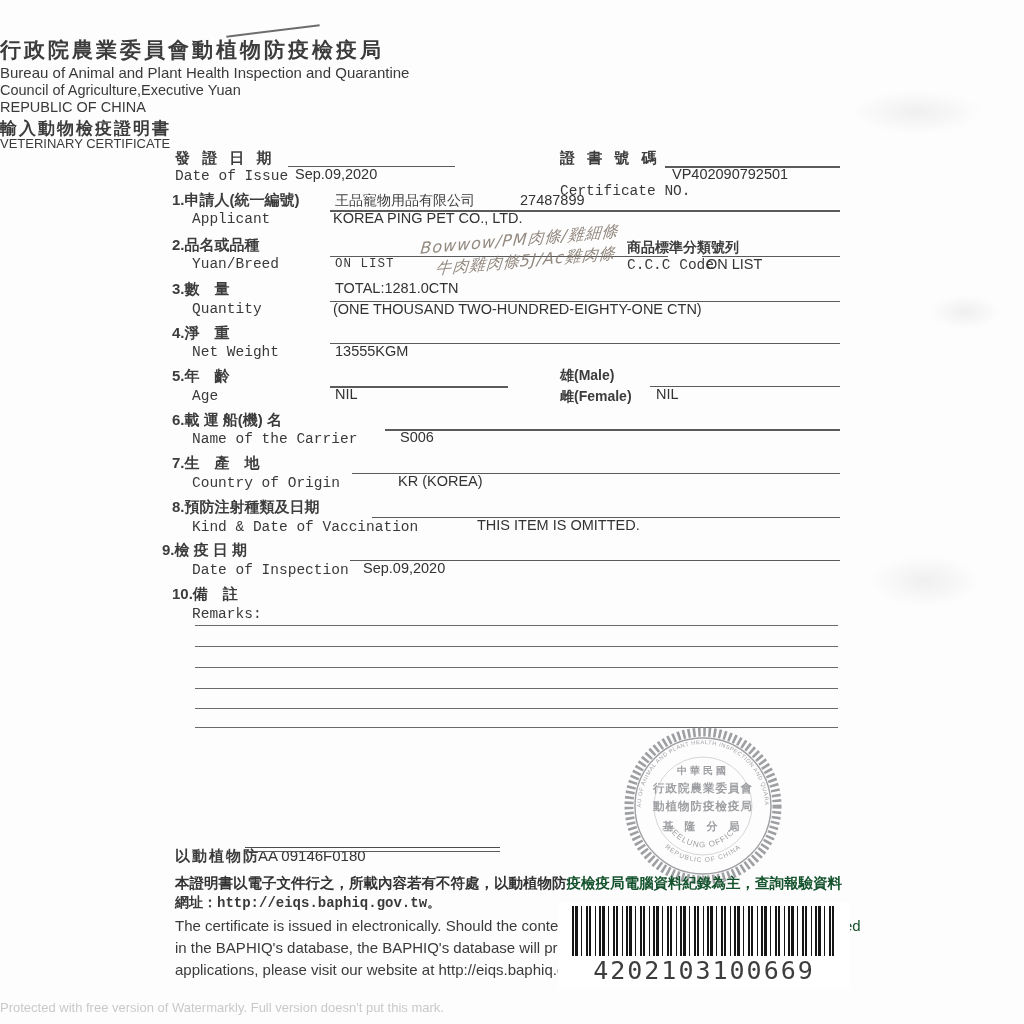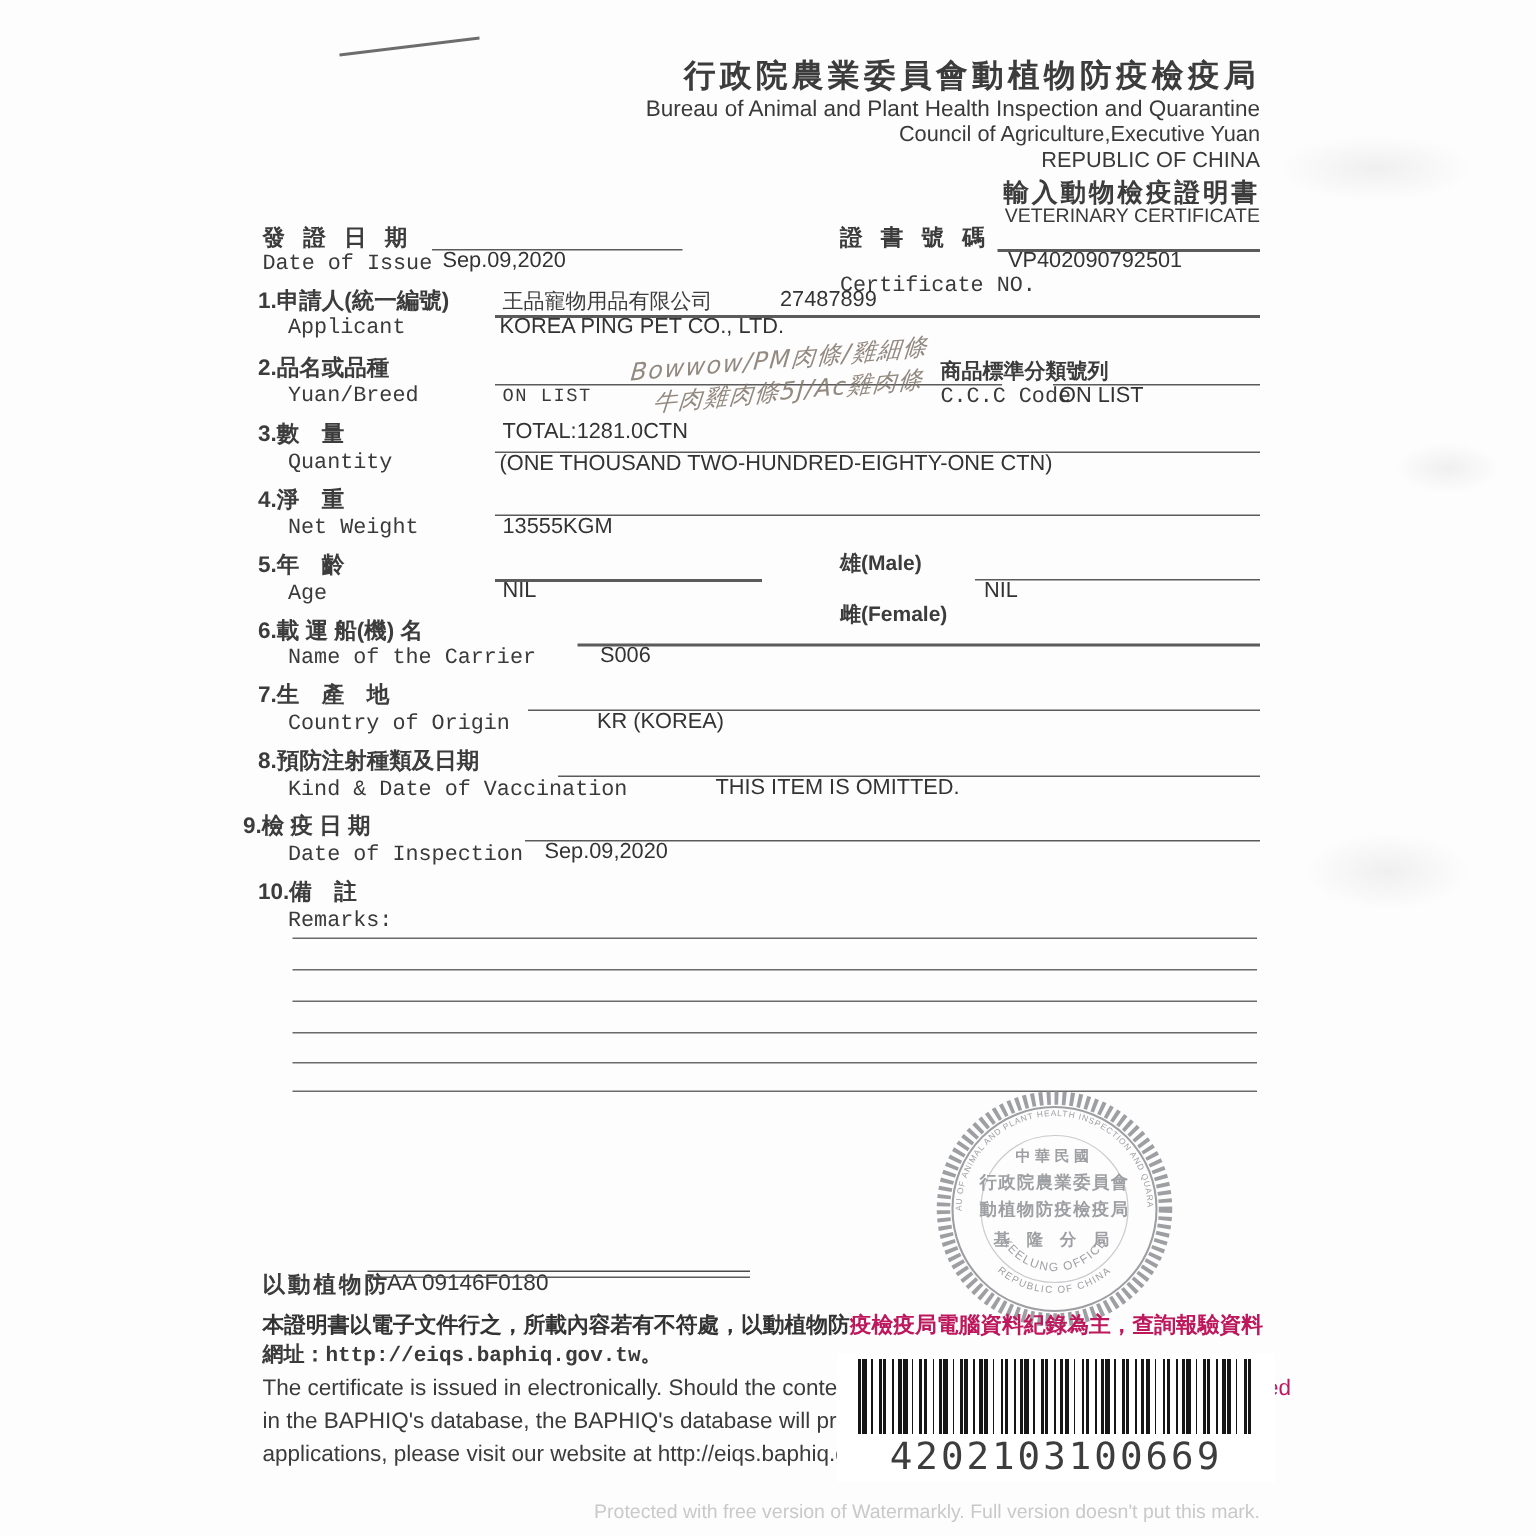--- a/index.html
+++ b/index.html
@@ -1,25 +1,25 @@
 <!DOCTYPE html>
 <html><head>
 <meta charset="utf-8">
 <style>
   html,body{margin:0;padding:0;background:#e9e9e9;}
   #page{position:relative;width:1024px;height:1024px;background:#fdfdfd;margin:0 auto;
         font-family:"Liberation Sans",sans-serif;color:#333;overflow:hidden;}
   .abs{position:absolute;white-space:nowrap;}
-  .center{left:0;width:840px;text-align:right;}
+  .center{left:0;width:840px;text-align:left;}
   .zh{font-weight:bold;color:#3c3c3c;font-size:15px;font-family:"Liberation Sans",sans-serif;}
   .en{font-family:"Liberation Mono","DejaVu Sans Mono",monospace;font-size:14.5px;color:#3a3a3a;}
   .val{font-family:"Liberation Sans",sans-serif;font-size:14.5px;color:#333;}
   .uline{position:absolute;border-bottom:1.8px solid #5b5b5b;height:0;}
   .remline{position:absolute;border-bottom:1.6px solid #6a6a6a;height:0;left:195px;width:643px;}
-  .light{color:#be185d;text-align:center;}
+  .light{color:#14532d;text-align:center;}
   .hand{position:absolute;font-family:"DejaVu Sans",sans-serif;font-style:italic;
         color:#80756a;font-size:16px;opacity:.85;transform:rotate(-5deg) skewX(-10deg);
         letter-spacing:1px;}
   .smudge{position:absolute;border-radius:50%;
         background:radial-gradient(closest-side,rgba(120,120,120,.10),rgba(120,120,120,0));}
   #barcode-box{position:absolute;left:558px;top:902px;width:292px;height:86px;background:#fff;}
   #bars{position:absolute;left:14px;top:4px;width:264px;height:50px;
         background:repeating-linear-gradient(90deg,
           #161616 0 2px,#fff 2px 3px,#161616 3px 6px,#fff 6px 9px,
           #161616 9px 10px,#fff 10px 14px,#161616 14px 16px,#fff 16px 17px,
@@ -85,21 +85,21 @@
   <div class="abs zh" style="left:172px;top:324px;">4.淨　重</div>
   <div class="abs en" style="left:192px;top:344px;">Net Weight</div>
   <div class="abs val" style="left:335px;top:343px;">13555KGM</div>
   <div class="uline" style="left:330px;top:343px;width:510px;"></div>
 
   <div class="abs zh" style="left:172px;top:367px;">5.年　齡</div>
   <div class="abs zh" style="left:560px;top:367px;font-size:14px;">雄(Male)</div>
   <div class="abs en" style="left:192px;top:388px;">Age</div>
   <div class="abs val" style="left:335px;top:386px;">NIL</div>
   <div class="uline" style="left:330px;top:386px;width:178px;border-bottom-width:2.2px;"></div>
-  <div class="abs zh" style="left:560px;top:388px;font-size:14px;margin-top:13px;">雌(Female)</div>
+  <div class="abs zh" style="left:560px;top:388px;font-size:14px;">雌(Female)</div>
   <div class="abs val" style="left:656px;top:386px;">NIL</div>
   <div class="uline" style="left:650px;top:386px;width:190px;"></div>
 
   <div class="abs zh" style="left:172px;top:411px;">6.載 運 船(機) 名</div>
   <div class="abs en" style="left:192px;top:431px;">Name of the Carrier</div>
   <div class="abs val" style="left:400px;top:429px;">S006</div>
   <div class="uline" style="left:385px;top:429px;width:455px;border-bottom-width:2.2px;"></div>
 
   <div class="abs zh" style="left:172px;top:454px;text-align:center;">7.生　產　地</div>
   <div class="abs en" style="left:192px;top:475px;">Country of Origin</div>

